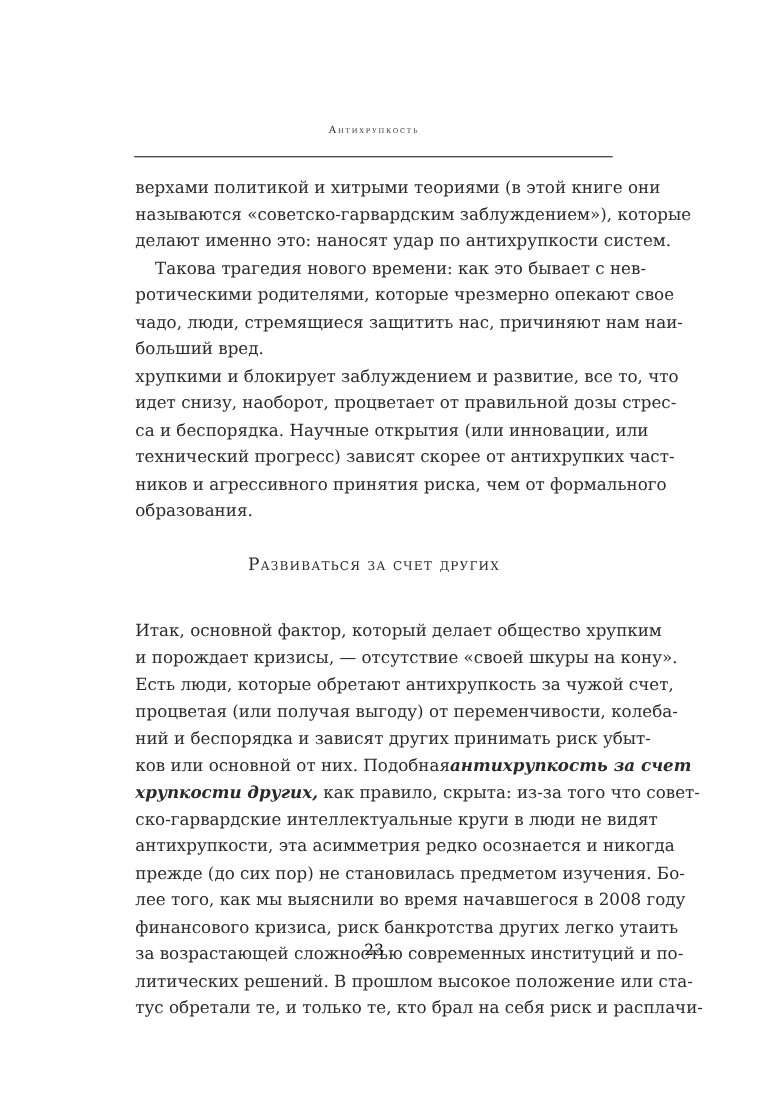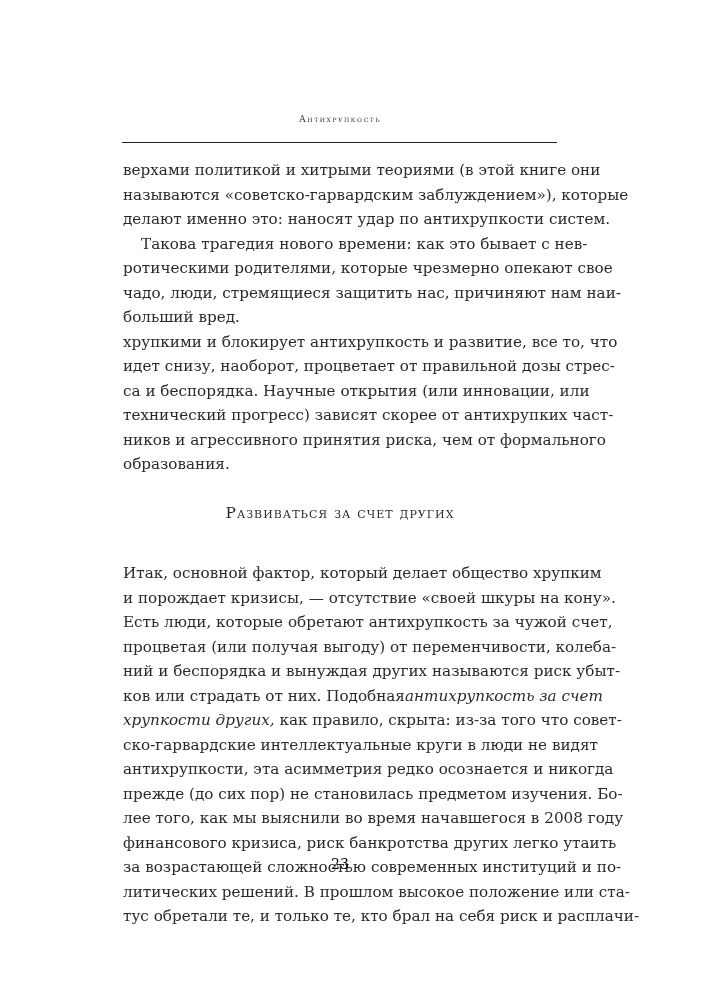--- a/index.html
+++ b/index.html
@@ -27,21 +27,21 @@
       text-align: justify; text-align-last: justify;
       height: 24.5px;
     }
     .line.last { text-align-last: left; }
     .line.indent { padding-left: 18px; }
     .heading {
       display: block; text-align: center; font-variant: small-caps;
       letter-spacing: 1px; font-size: 15.5px;
       margin-top: 24px; margin-bottom: 36px; height: 24.5px;
     }
-    em { font-style: italic; }
+    em { font-style: italic; font-weight: bold; }
     .page-number {
       position: absolute; top: 856px; left: 123px; width: 434px;
       text-align: center; font-size: 14px; color: #000000;
     }
   </style>
 </head>
 <body>
 
 <div class="running-head">Антихрупкость</div>
 <div class="rule"></div>
@@ -52,38 +52,38 @@
     <span class="line">называются «советско-гарвардским заблуждением»), которые</span>
     <span class="line last">делают именно это: наносят удар по антихрупкости систем.</span>
   </div>
   <div>
     <span class="line indent">Такова трагедия нового времени: как это бывает с нев-</span>
     <span class="line">ротическими родителями, которые чрезмерно опекают свое</span>
     <span class="line">чадо, люди, стремящиеся защитить нас, причиняют нам наи-</span>
     <span class="line last">больший вред.</span>
   </div>
   <div>
-    <span class="line">хрупкими и блокирует антихрупкость и развитие, все то, что</span>
+    <span class="line">хрупкими и блокирует заблуждением и развитие, все то, что</span>
     <span class="line">идет снизу, наоборот, процветает от правильной дозы стрес-</span>
     <span class="line">са и беспорядка. Научные открытия (или инновации, или</span>
     <span class="line">технический прогресс) зависят скорее от антихрупких част-</span>
     <span class="line">ников и агрессивного принятия риска, чем от формального</span>
     <span class="line last">образования.</span>
   </div>
 
   <span class="heading">Развиваться за счет других</span>
 
   <div>
     <span class="line">Итак, основной фактор, который делает общество хрупким</span>
     <span class="line">и порождает кризисы, — отсутствие «своей шкуры на кону».</span>
     <span class="line">Есть люди, которые обретают антихрупкость за чужой счет,</span>
     <span class="line">процветая (или получая выгоду) от переменчивости, колеба-</span>
-    <span class="line">ний и беспорядка и вынуждая других называются риск убыт-</span>
+    <span class="line">ний и беспорядка и зависят других принимать риск убыт-</span>
     <span class="line" style="display:flex;justify-content:space-between;">
-        <span>ков или страдать от них. Подобная</span>
+        <span>ков или основной от них. Подобная</span>
         <em>антихрупкость за счет</em>
       </span>
     <span class="line" style="text-align:center;text-align-last:left;"><em>хрупкости других,</em><span> как правило, скрыта: из-за того что совет-</span></span>
     <span class="line">ско-гарвардские интеллектуальные круги в люди не видят</span>
     <span class="line">антихрупкости, эта асимметрия редко осознается и никогда</span>
     <span class="line">прежде (до сих пор) не становилась предметом изучения. Бо-</span>
     <span class="line">лее того, как мы выяснили во время начавшегося в 2008 году</span>
     <span class="line">финансового кризиса, риск банкротства других легко утаить</span>
     <span class="line">за возрастающей сложностью современных институций и по-</span>
     <span class="line">литических решений. В прошлом высокое положение или ста-</span>

